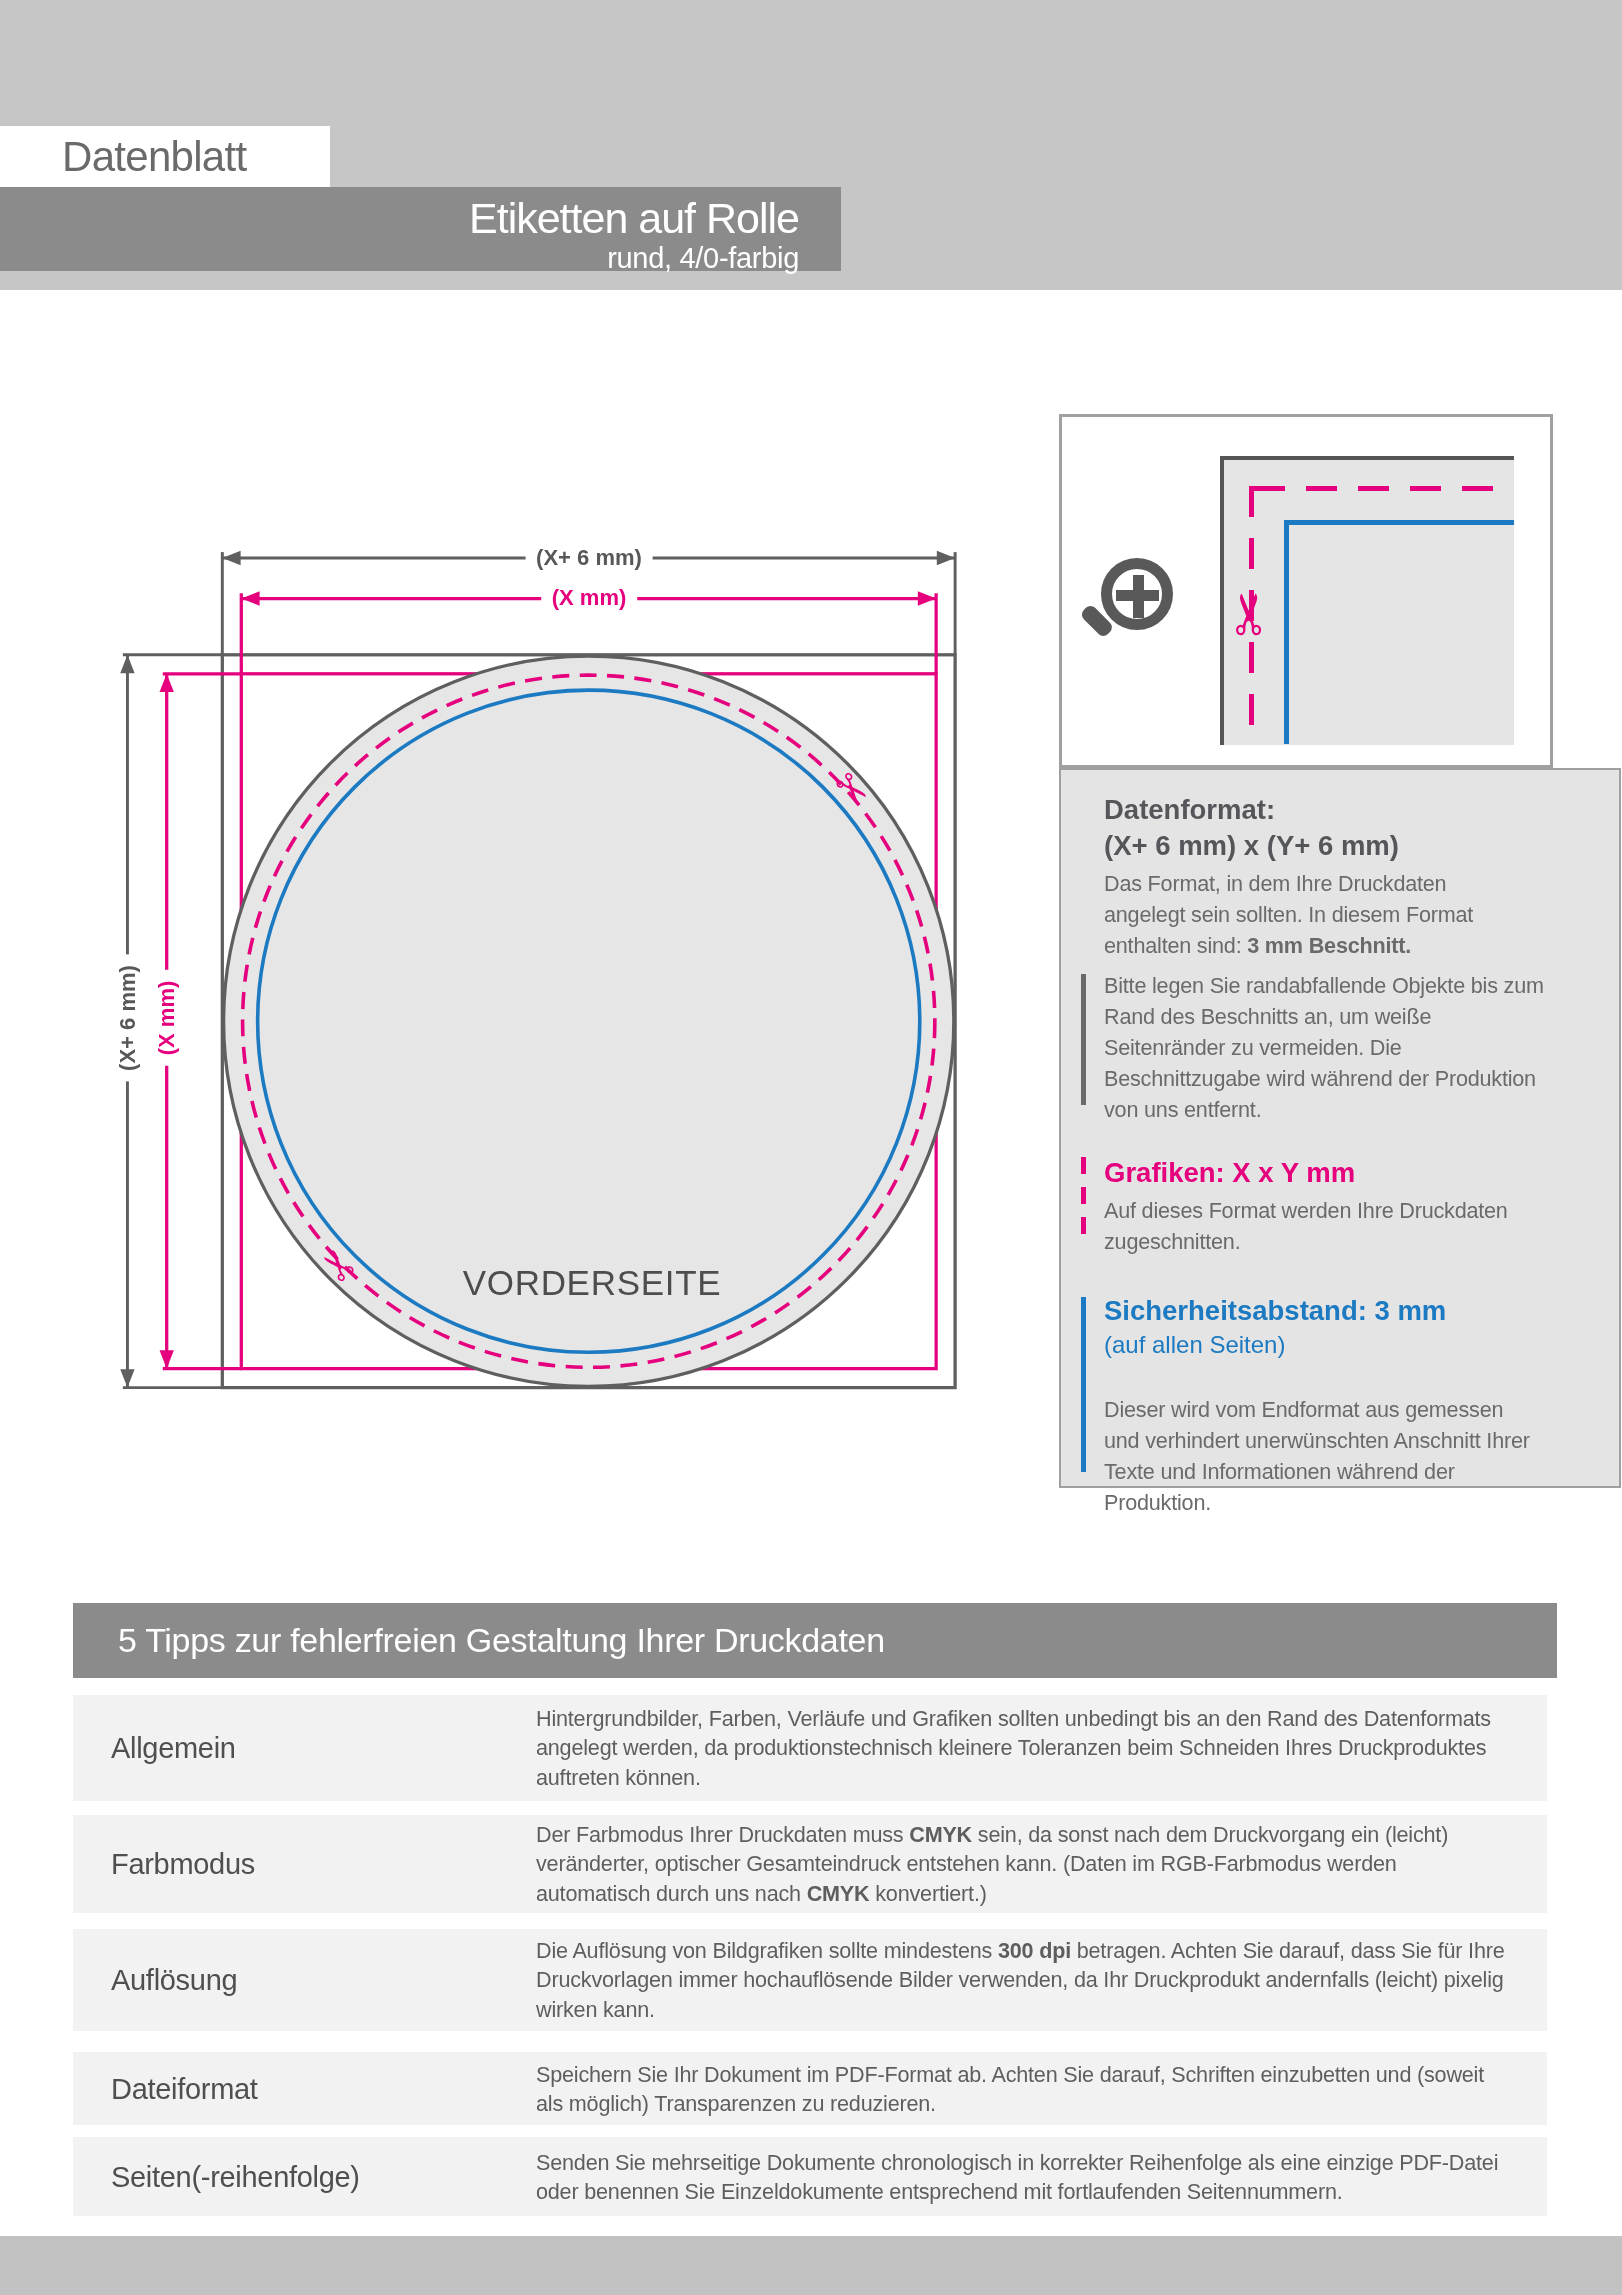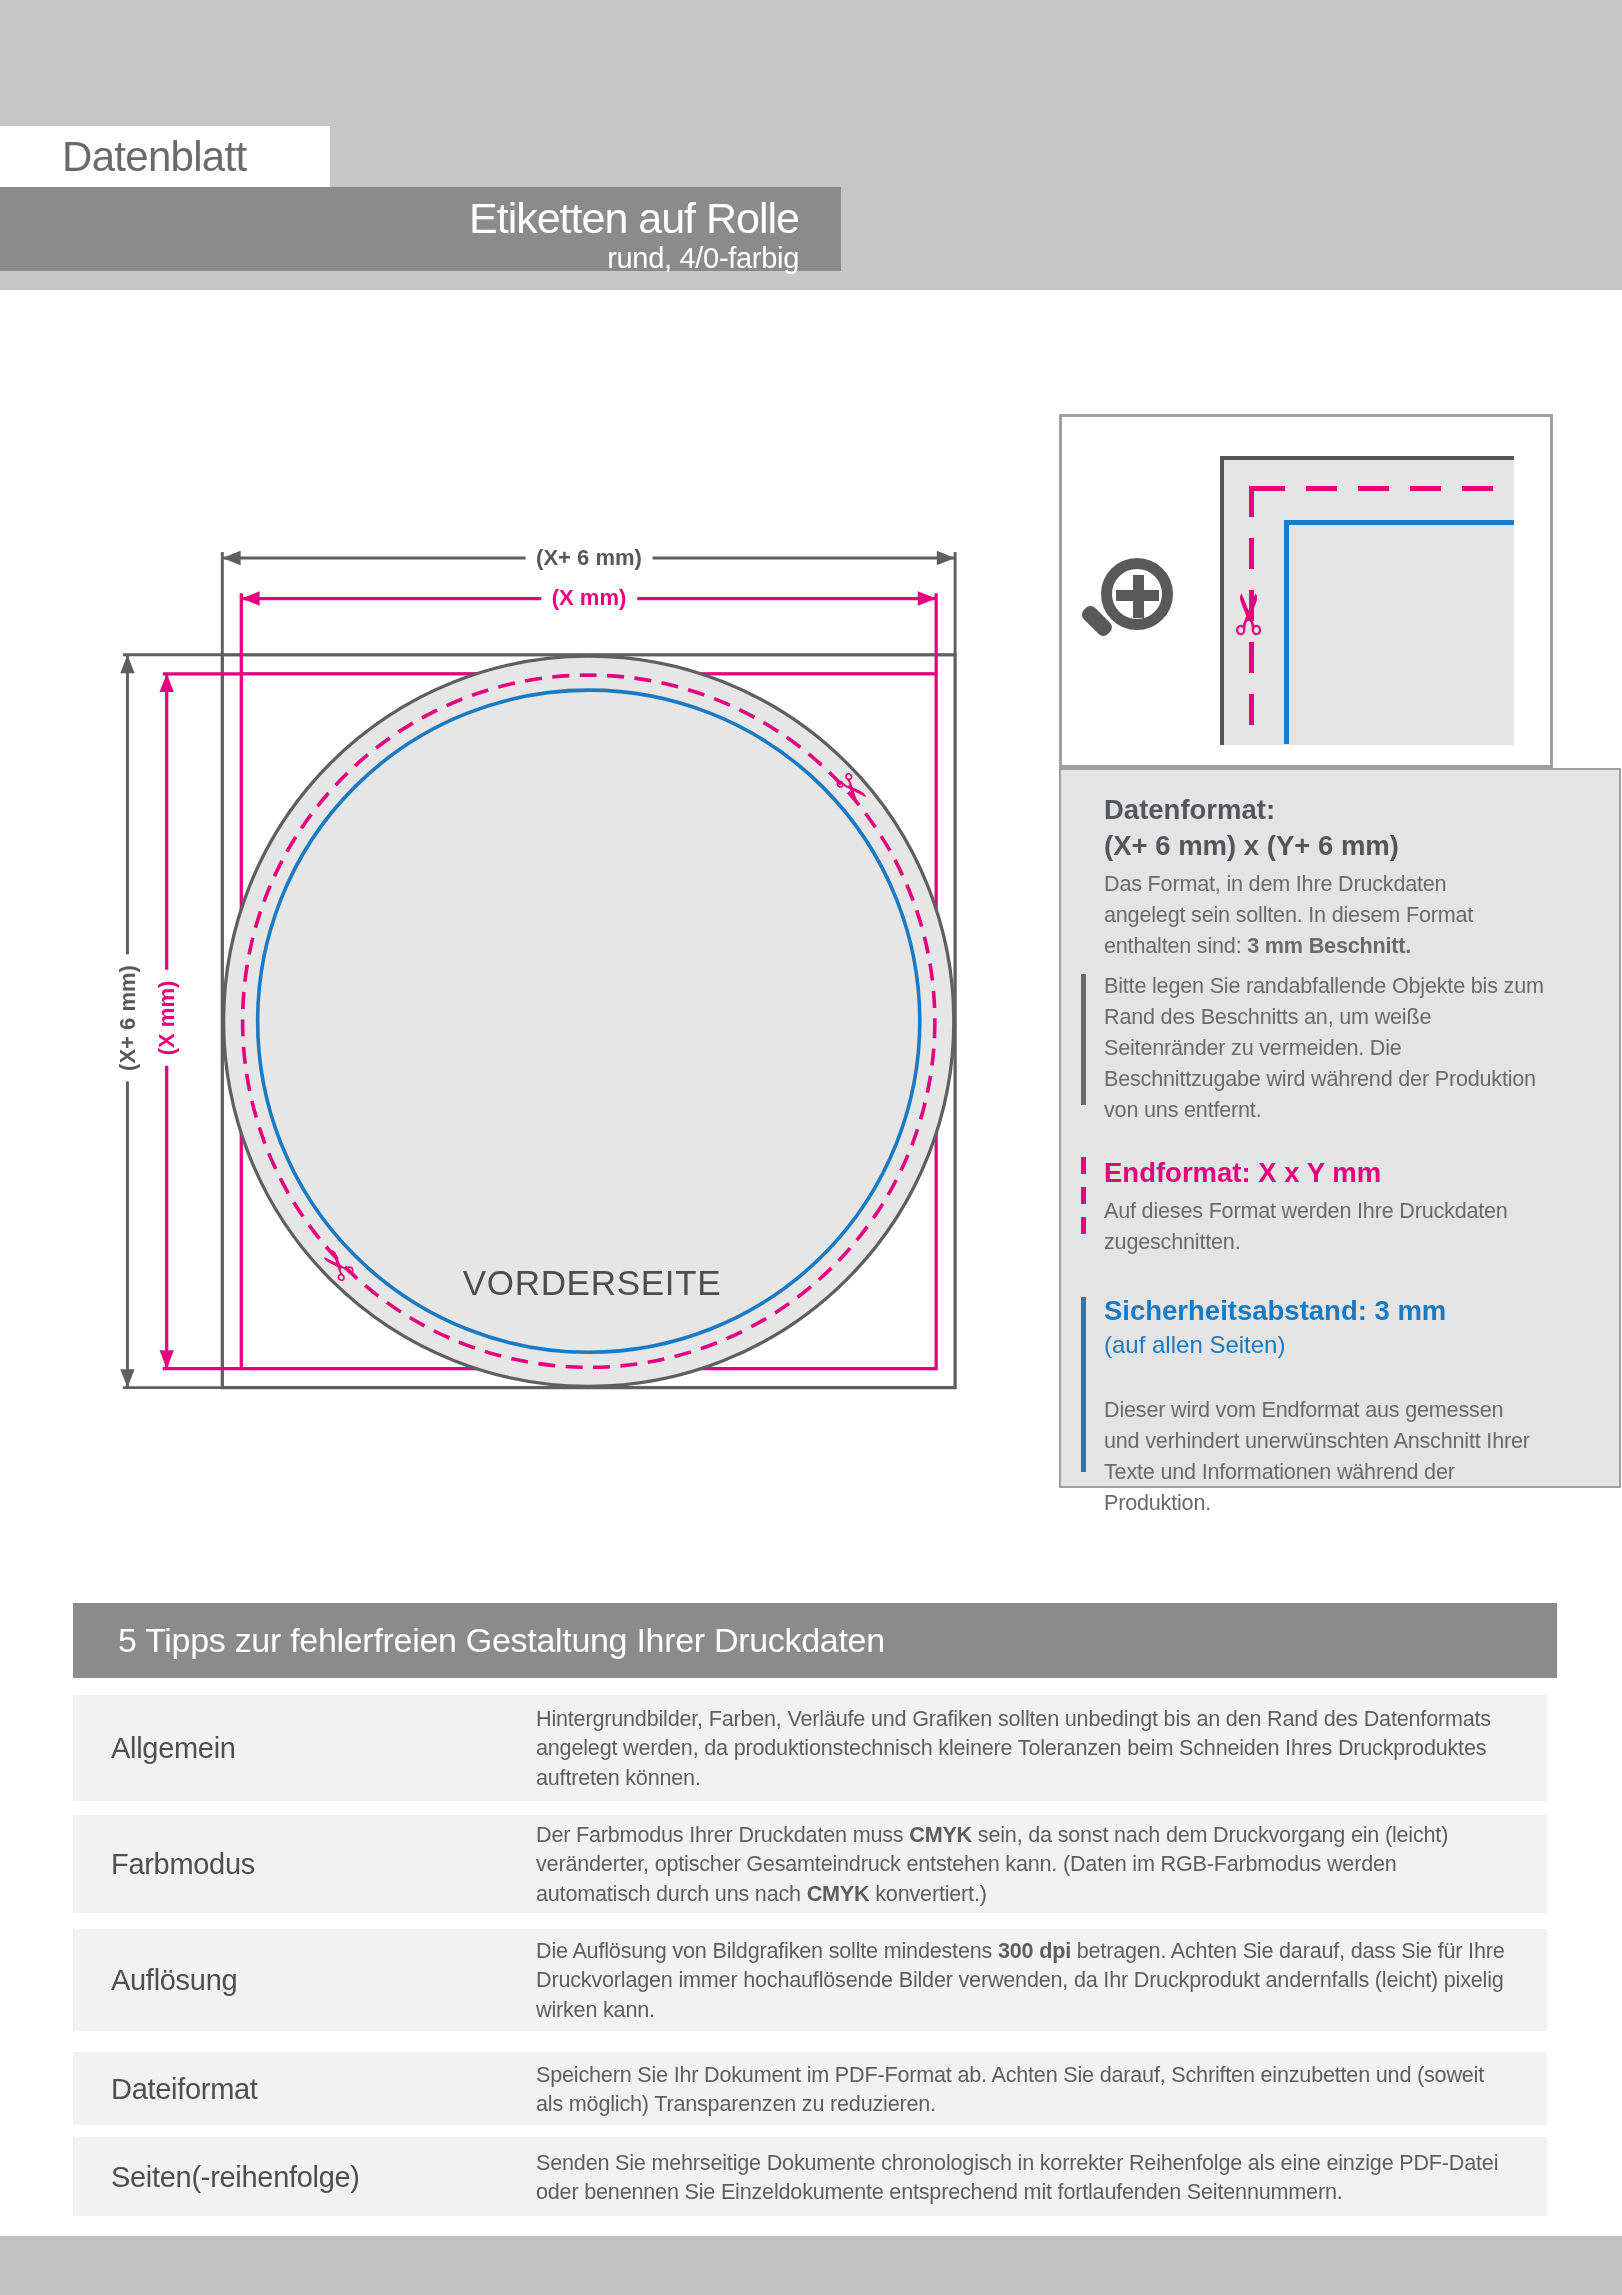--- a/index.html
+++ b/index.html
@@ -153,21 +153,21 @@
   <div class="abs info-panel">
     <div class="head" style="left:43px;top:22px;">Datenformat:</div>
     <div class="head" style="left:43px;top:58px;">(X+ 6 mm) x (Y+ 6 mm)</div>
     <div class="body" style="left:43px;top:98px;width:412px;">
       <span>Das Format, in dem Ihre Druckdaten angelegt sein sollten. In diesem Format enthalten sind: </span><b>3 mm Beschnitt.</b>
     </div>
     <div class="bar solid-gray" style="left:20px;top:204px;height:131px;"></div>
     <div class="body" style="left:43px;top:200px;width:445px;">Bitte legen Sie randabfallende Objekte bis zum Rand des Beschnitts an, um weiße Seitenränder zu vermeiden. Die Beschnittzugabe wird während der Produktion von uns entfernt.</div>
 
     <div class="bar dashed-magenta" style="left:20px;top:387px;height:88px;"></div>
-    <div class="head magenta" style="left:43px;top:385px;">Endformat: X x Y mm</div>
+    <div class="head magenta" style="left:43px;top:385px;">Grafiken: X x Y mm</div>
     <div class="body" style="left:43px;top:425px;width:432px;">Auf dieses Format werden Ihre Druckdaten zugeschnitten.</div>
 
     <div class="bar solid-blue" style="left:20px;top:527px;height:175px;"></div>
     <div class="head blue" style="left:43px;top:523px;">Sicherheitsabstand: 3 mm</div>
     <div class="subhead blue" style="left:43px;top:561px;">(auf allen Seiten)</div>
     <div class="body" style="left:43px;top:624px;width:432px;">Dieser wird vom Endformat aus gemessen und verhindert unerwünschten Anschnitt Ihrer Texte und Informationen während der Produktion.</div>
   </div>
 
   <div class="abs tips-band">
     <div class="t">5 Tipps zur fehlerfreien Gestaltung Ihrer Druckdaten</div>

